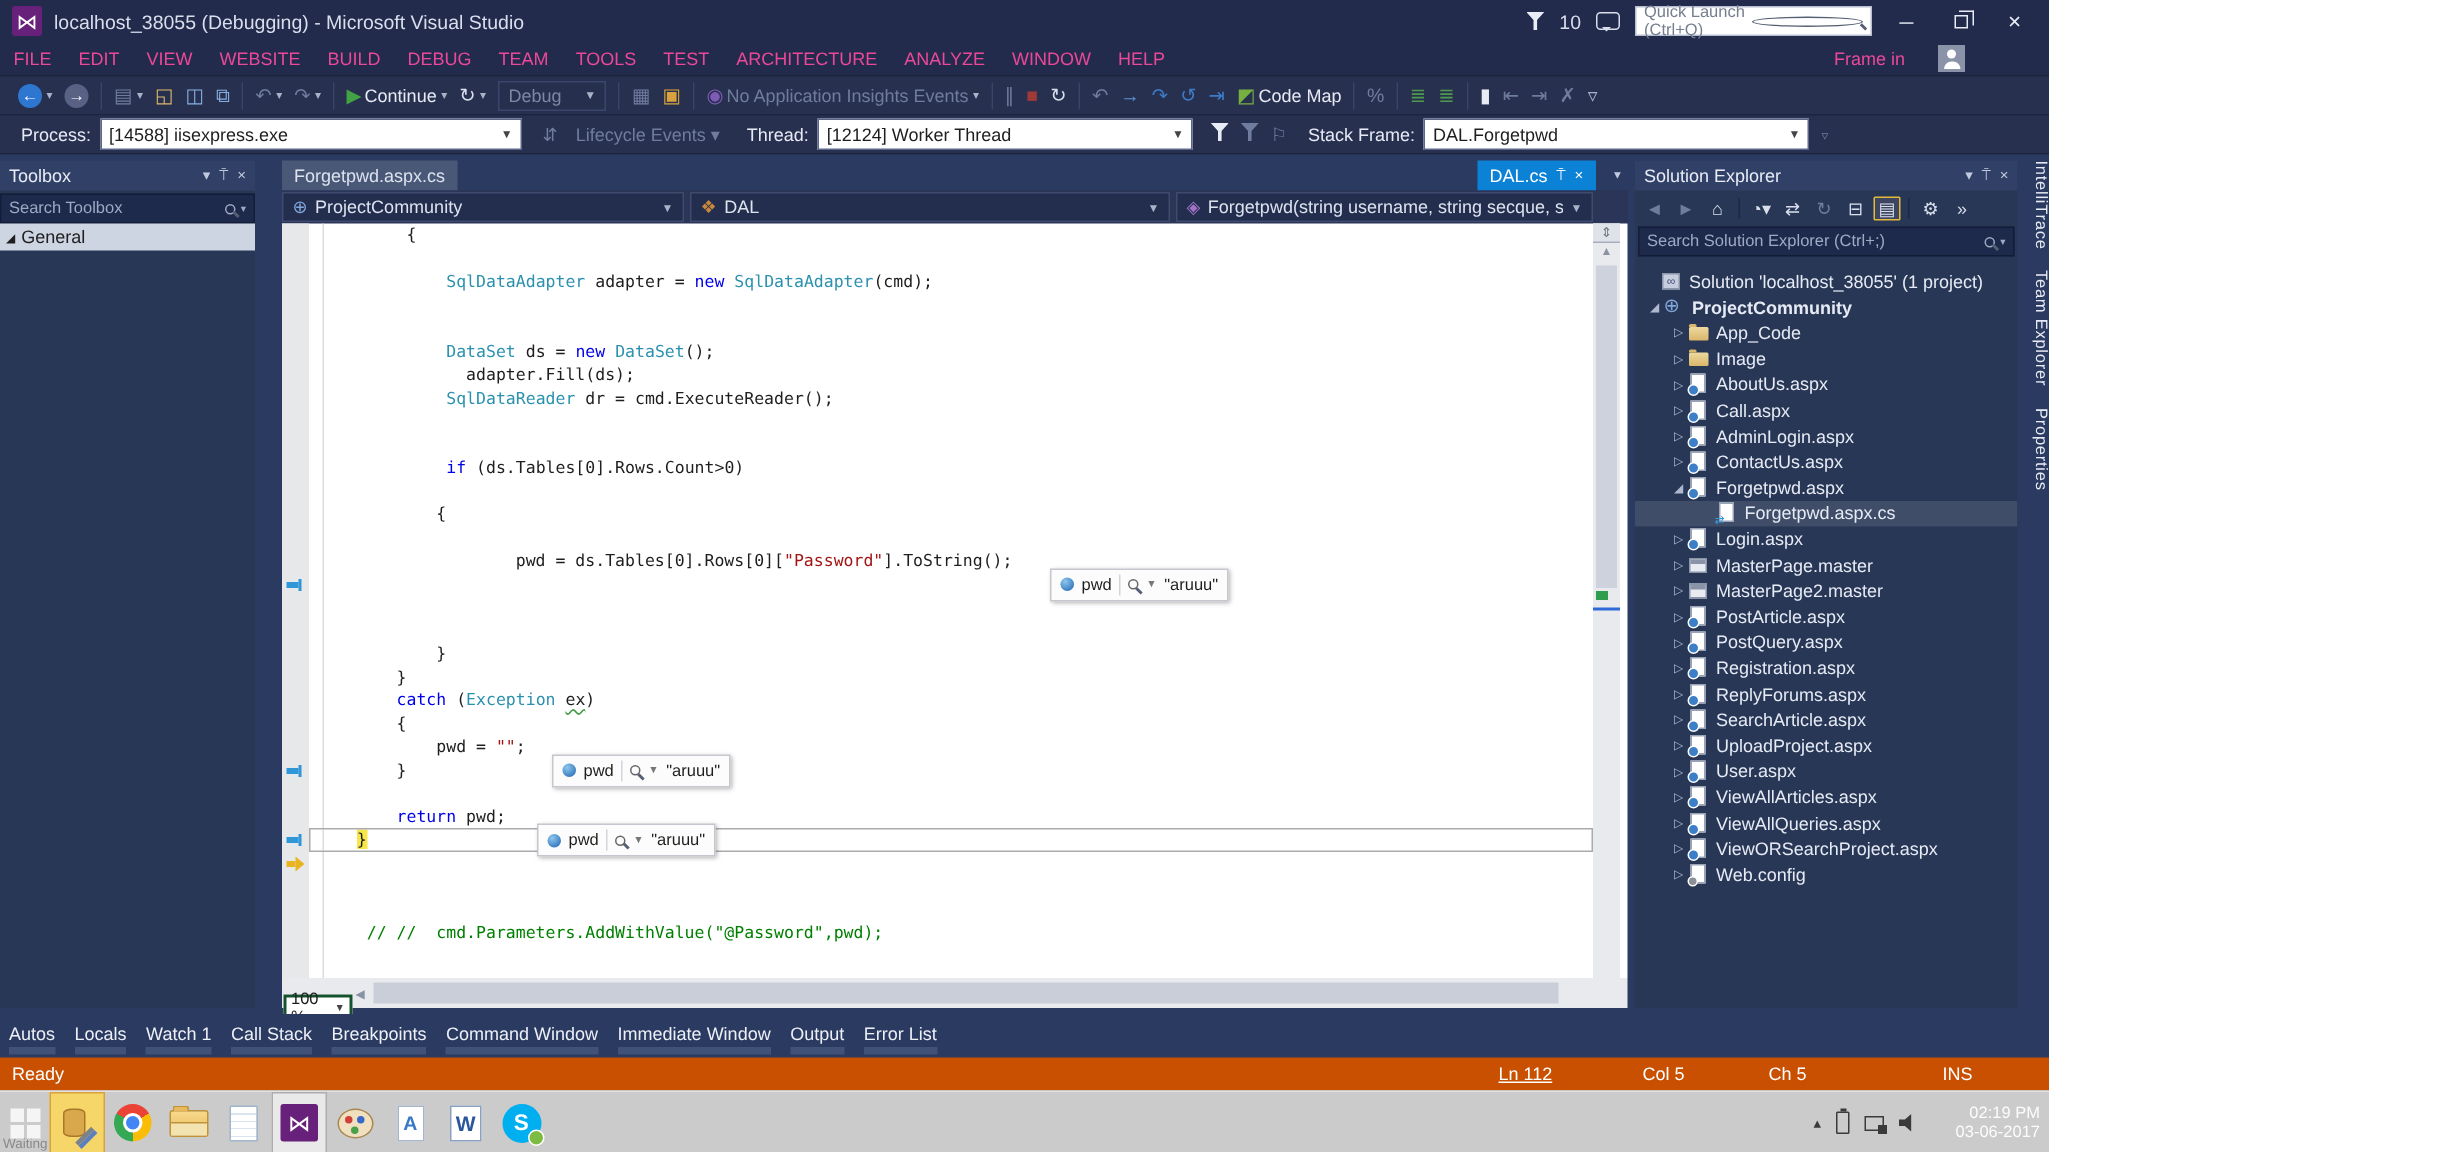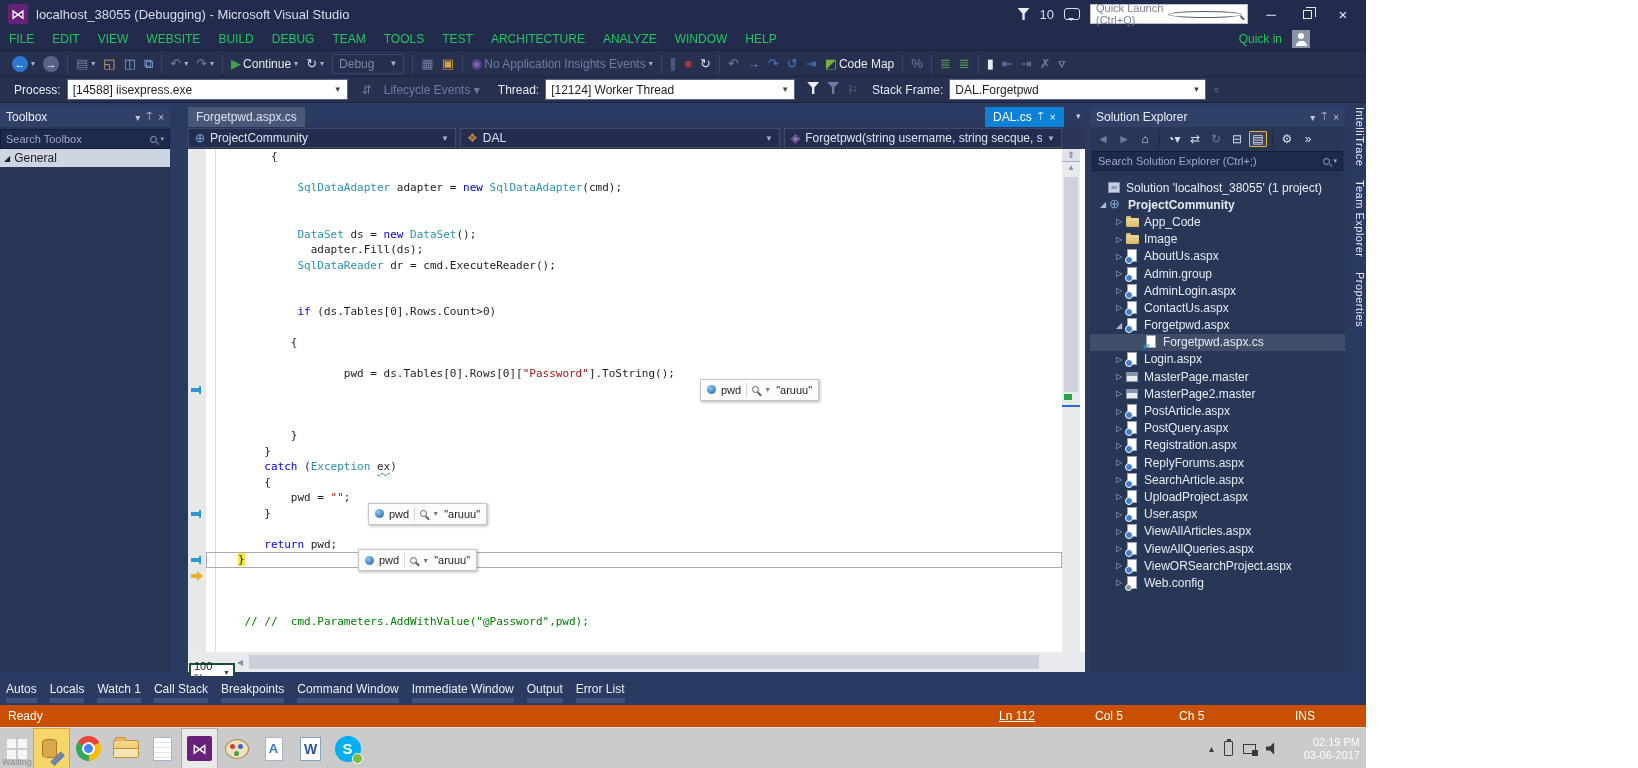--- a/index.html
+++ b/index.html
@@ -25,21 +25,21 @@
   .mag { width:7px; height:7px; border:1.5px solid #555E74; border-radius:50%; position:relative; display:inline-block; }
   .mag::after { content:""; position:absolute; width:5px; height:1.5px; background:#555E74;
     right:-4px; bottom:-2px; transform:rotate(45deg); }
   .win-btn { width:26px; text-align:center; color:#E8ECF6; font-size:13px; cursor:default; }
   .restore-glyph { display:inline-block; width:9px; height:9px; border:1px solid #E8ECF6; position:relative; }
   .restore-glyph::before { content:""; position:absolute; left:2px; top:-4px; width:9px; height:9px;
     border:1px solid #E8ECF6; border-bottom:none; border-left:none; }
 
   
   .menubar { position:absolute; left:0; top:28px; width:1366px; height:22px; background:#222B4C;
-    display:flex; align-items:center; color:#22c55e; font-size:12px; }
+    display:flex; align-items:center; color:#ec4899; font-size:12px;gap:12px; }
   #menu-items { display:flex; }
   .menu-item { padding:0 9px; line-height:22px; }
   .signin { margin-left:auto; padding-right:10px; font-size:12px; }
   .user-icon { width:18px; height:18px; background:#8A93A8; margin-right:56px; position:relative; }
   .user-icon::before { content:""; position:absolute; left:6px; top:3px; width:6px; height:6px;
     border-radius:50%; background:#fff; }
   .user-icon::after { content:""; position:absolute; left:3.5px; bottom:2px; width:11px; height:5px;
     border-radius:5px 5px 0 0; background:#fff; }
 
   
@@ -272,21 +272,21 @@
           <div class="menu-item">BUILD</div>
           <div class="menu-item">DEBUG</div>
           <div class="menu-item">TEAM</div>
           <div class="menu-item">TOOLS</div>
           <div class="menu-item">TEST</div>
           <div class="menu-item">ARCHITECTURE</div>
           <div class="menu-item">ANALYZE</div>
           <div class="menu-item">WINDOW</div>
           <div class="menu-item">HELP</div>
         </div>
-      <span class="signin">Quick in</span>
+      <span class="signin">Frame in</span>
       <span class="user-icon"></span>
     </div>
 
     <div class="toolbar" id="main-toolbar">
         <span class="tb-btn">
           <span class="disc tb-ico" style="background: rgb(46, 119, 208);">←</span>
           <span class="tb-dd">▾</span>
         </span>
         <span class="tb-btn">
           <span class="disc tb-ico" style="background: rgb(89, 98, 133);">→</span>
@@ -630,21 +630,21 @@
               </span>
               <span class="lbl">AboutUs.aspx</span>
             </div>
             <div class="se-row">
               <span style="width: 22px; flex: 0 0 auto;"></span>
               <span class="exp">▷</span>
               <span class="t-ico">
                 <span class="ti-page"></span>
                 <span class="ti-globe"></span>
               </span>
-              <span class="lbl">Admin.group</span>
+              <span class="lbl">Call.aspx</span>
             </div>
             <div class="se-row">
               <span style="width: 22px; flex: 0 0 auto;"></span>
               <span class="exp">▷</span>
               <span class="t-ico">
                 <span class="ti-page"></span>
                 <span class="ti-globe"></span>
               </span>
               <span class="lbl">AdminLogin.aspx</span>
             </div>

